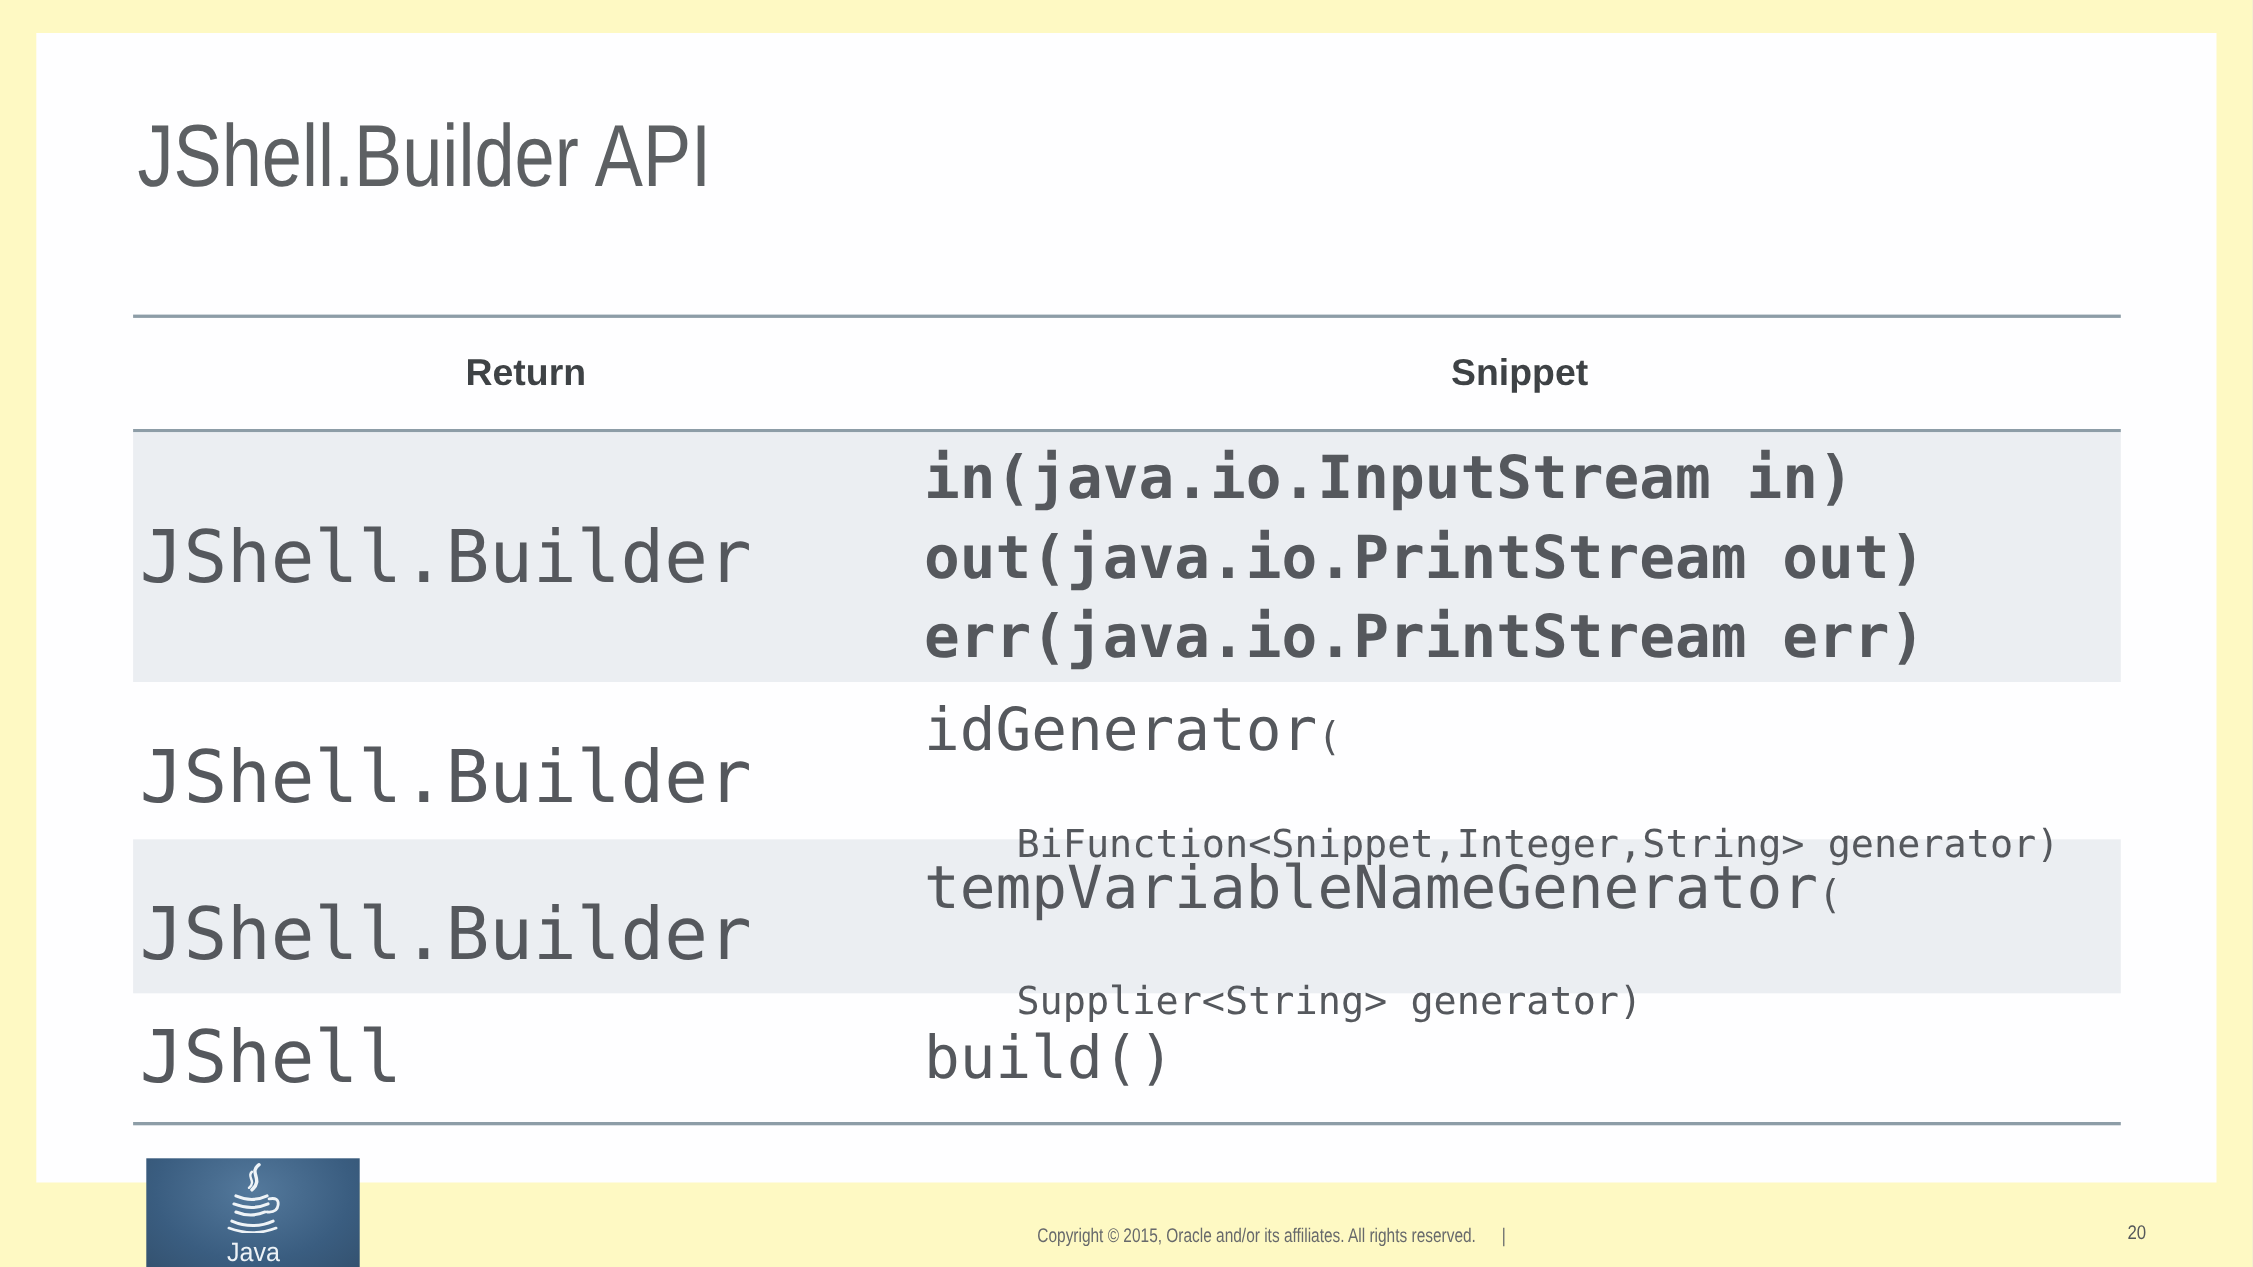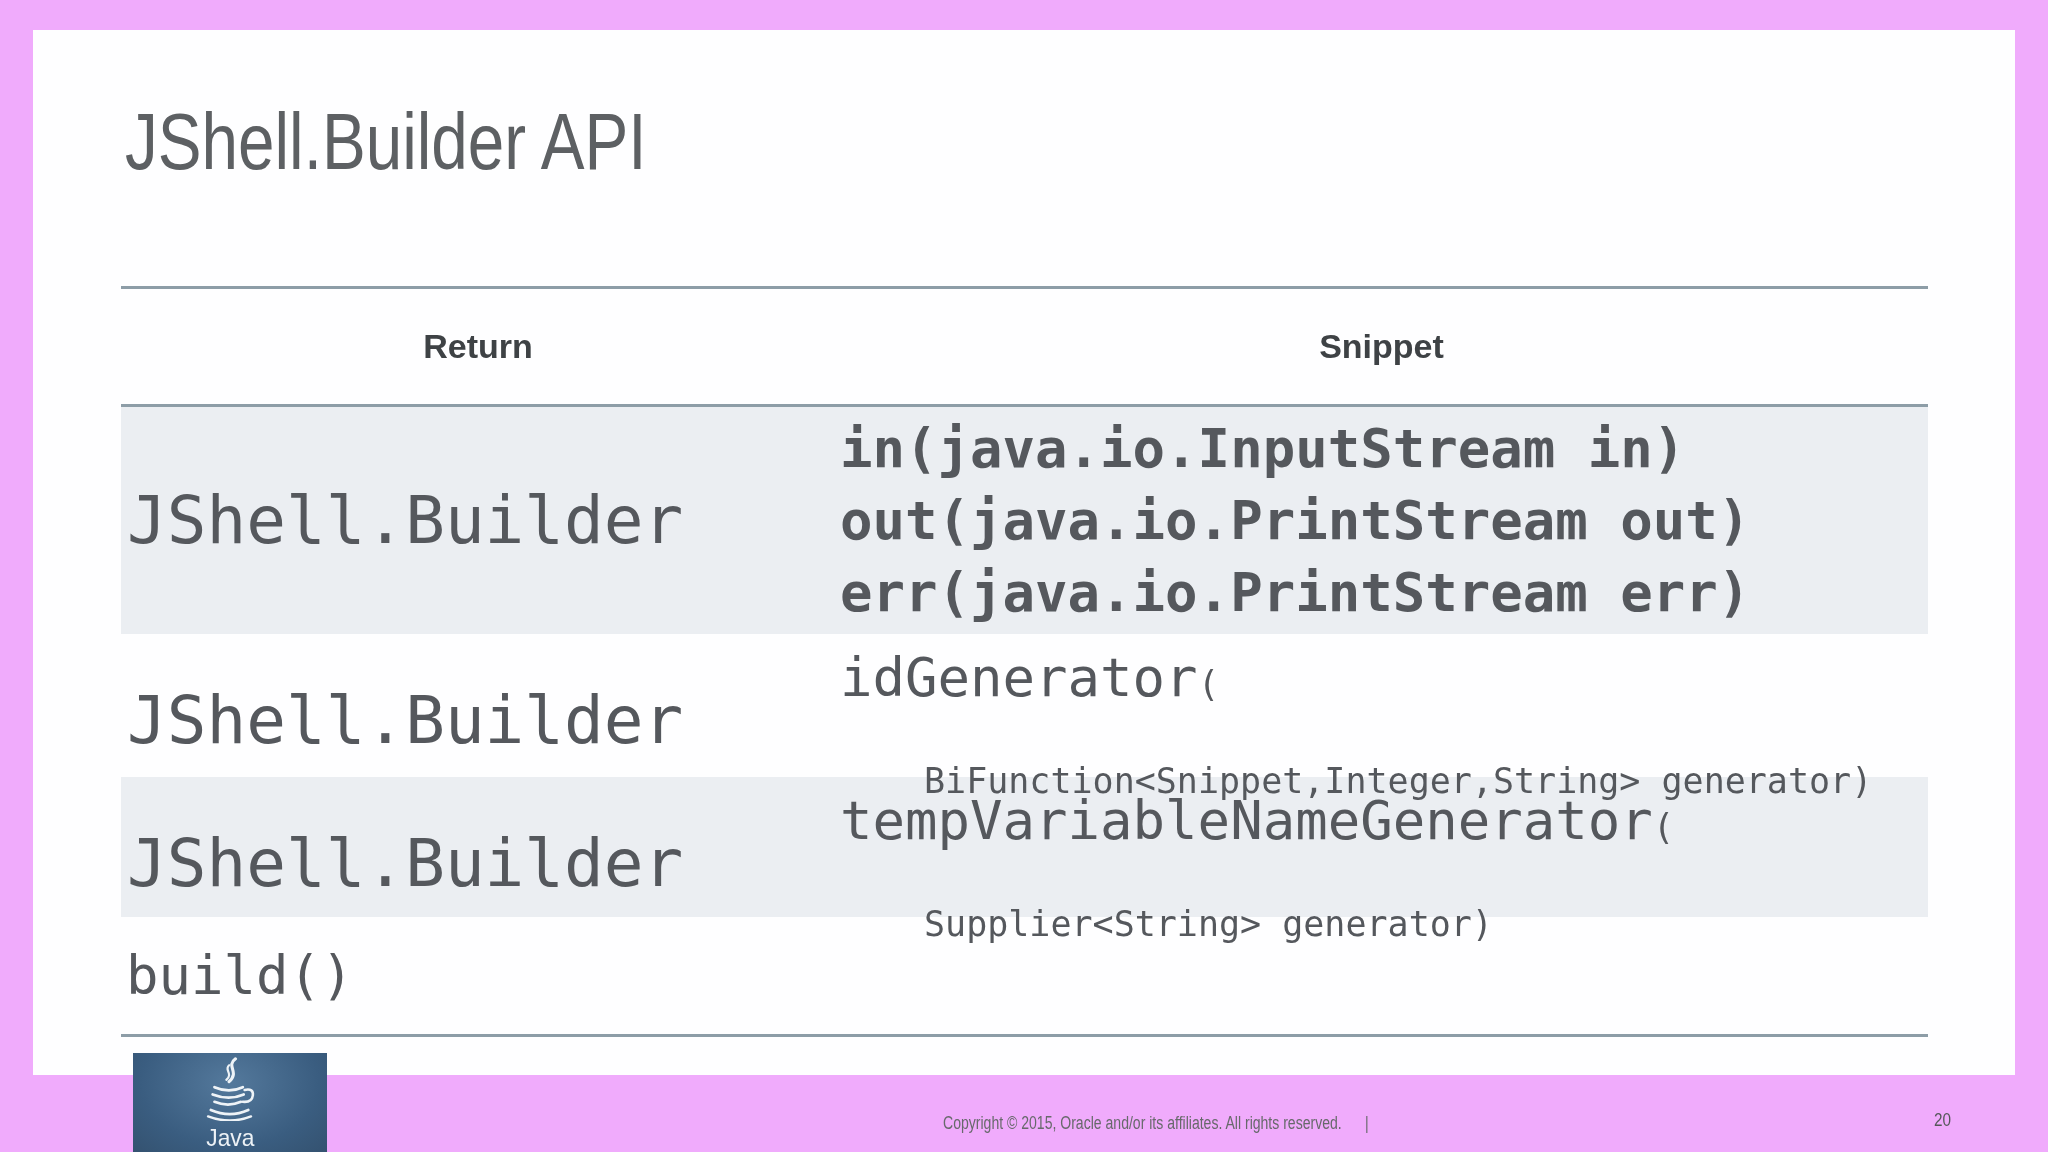--- a/index.html
+++ b/index.html
@@ -1,27 +1,27 @@
 <!DOCTYPE html>
 <html><head>
 <meta charset="utf-8">
 <style>
   html,body{margin:0;padding:0;background:#dfe3e2;}
   .canvas{
     position:relative;width:2048px;height:1152px;overflow:hidden;
-    background:#f0abfc;font-family:"Liberation Sans",sans-serif;
+    background:#fef9c3;font-family:"Liberation Sans",sans-serif;
   }
   .slide{position:absolute;left:33px;top:30px;width:1982px;height:1045px;background:#fefeff;}
   .slide-title{
     position:absolute;left:92px;top:72px;font-size:80px;line-height:80px;
     color:#5d6063;white-space:nowrap;transform:scaleX(0.82);transform-origin:left top;
   }
   .api-table{position:absolute;left:88px;top:256px;width:1807px;}
   .rule{height:3px;background:#8d9da7;}
-  .thead{display:grid;grid-template-columns:714px 1093px;height:115px;}
+  .thead{display:grid;grid-template-columns:714px 1093px;height:101px;}
   .th{display:flex;align-items:center;justify-content:center;
       font-size:34px;font-weight:bold;color:#3e4245;}
   .trow{display:grid;grid-template-columns:714px 1093px;}
   .trow.stripe{background:#ebeef2;}
   .row-1{height:227px;} .row-2{height:143px;} .row-3{height:140px;} .row-4{height:117px;}
   .mono{font-family:"DejaVu Sans Mono","Liberation Mono",monospace;color:#55585d;}
   .ret-cell{display:flex;align-items:center;padding-left:6px;font-size:66px;}
   .meth-cell{display:flex;flex-direction:column;justify-content:center;padding-left:5px;}
   .code-line{font-size:54px;line-height:72px;white-space:pre;font-weight:bold;}
   .code-main{font-size:54px;line-height:88px;white-space:pre;}
@@ -82,20 +82,21 @@
 
       <div class="trow stripe row-3">
         <div class="ret-cell mono">JShell.Builder</div>
         <div class="meth-cell mono">
           <div class="code-main"><span>tempVariableNameGenerator</span><span class="code-paren">(</span></div>
           <div class="code-sub">Supplier&lt;String&gt; generator)</div>
         </div>
       </div>
 
       <div class="trow row-4">
+        <div class="ret-cell mono">JShell</div>
         <div class="meth-cell mono">
           <div class="code-main">build()</div>
         </div>
       </div>
 
       <div class="rule"></div>
     </div>
 
   </div>
 

